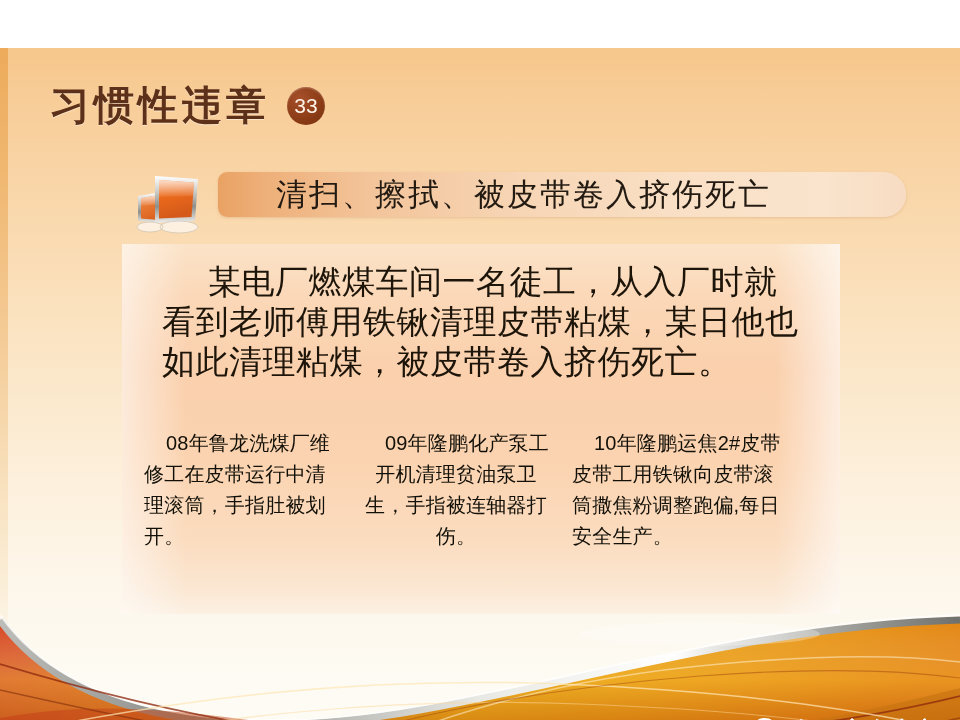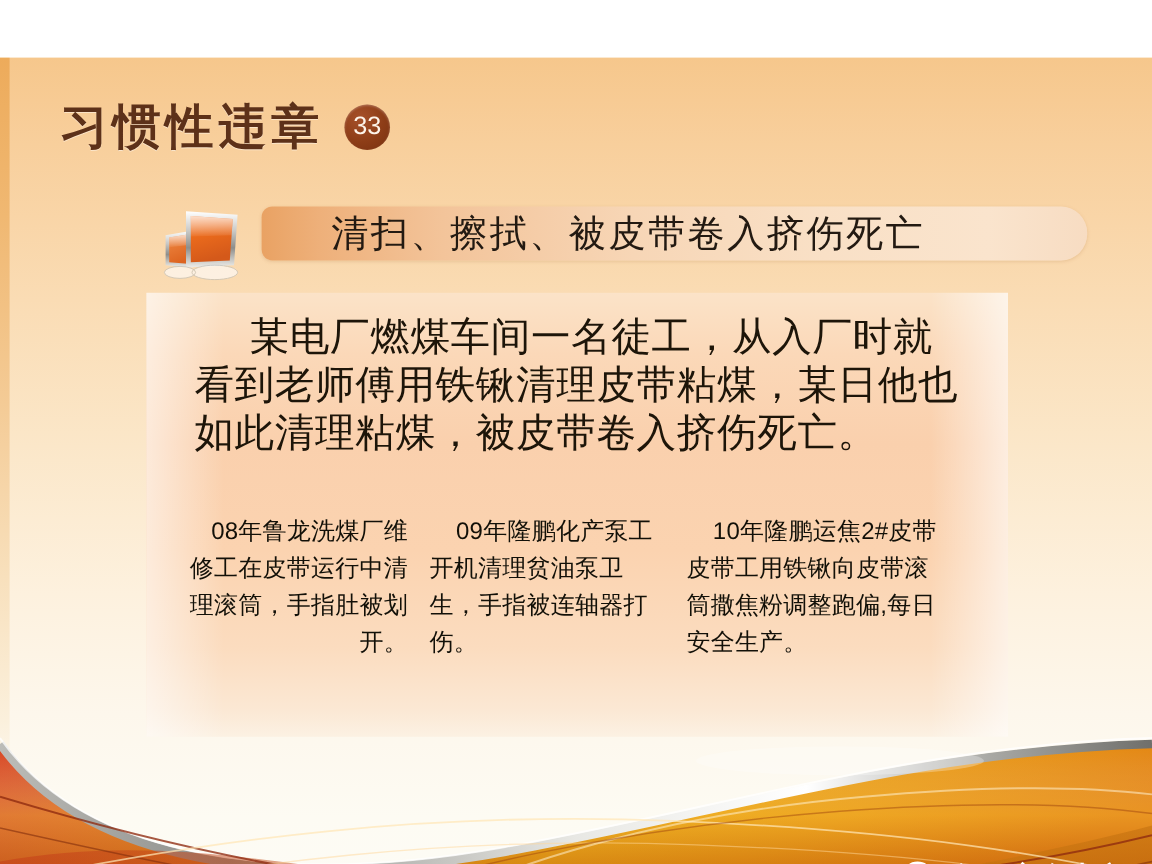--- a/index.html
+++ b/index.html
@@ -135,22 +135,22 @@
     gap: 18px;
   }
   .case-col {
     font-family: "Liberation Sans", "DejaVu Sans", sans-serif;
     font-size: 20px;
     line-height: 31px;
     color: #121008;
     text-indent: 22px;
     letter-spacing: 0.2px;
   }
-  .case-col.c1 { width: 196px; text-align: right; }
-  .case-col.c2 { width: 196px; }
+  .case-col.c1 { width: 196px; }
+  .case-col.c2 { width: 196px; text-align: center; }
   .case-col.c3 { width: 214px; }
 
   
   #wave {
     position: absolute;
     left: 0; bottom: 0;
     width: 960px; height: 200px;
   }
 
   

